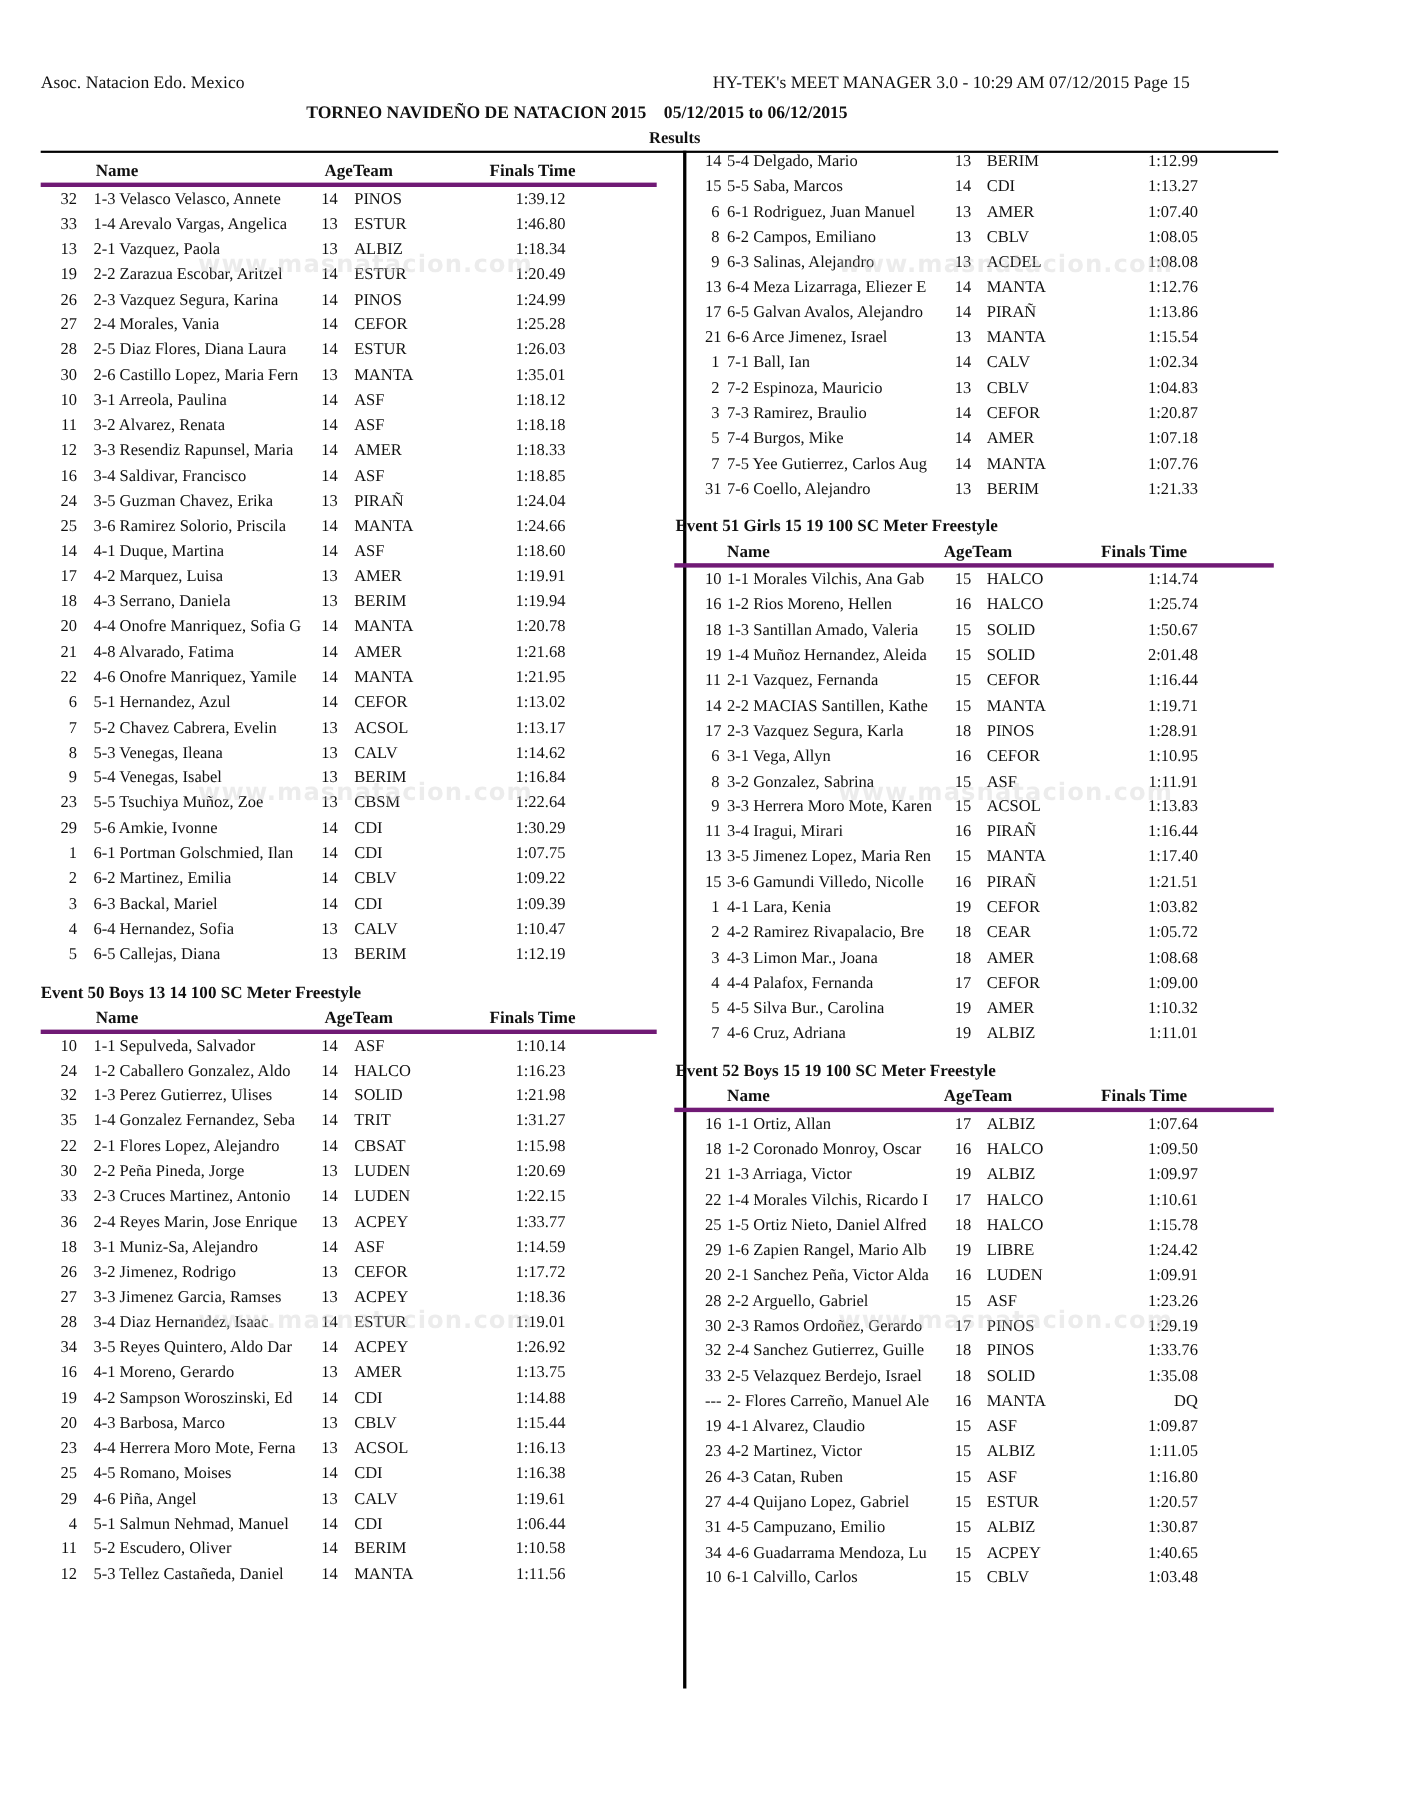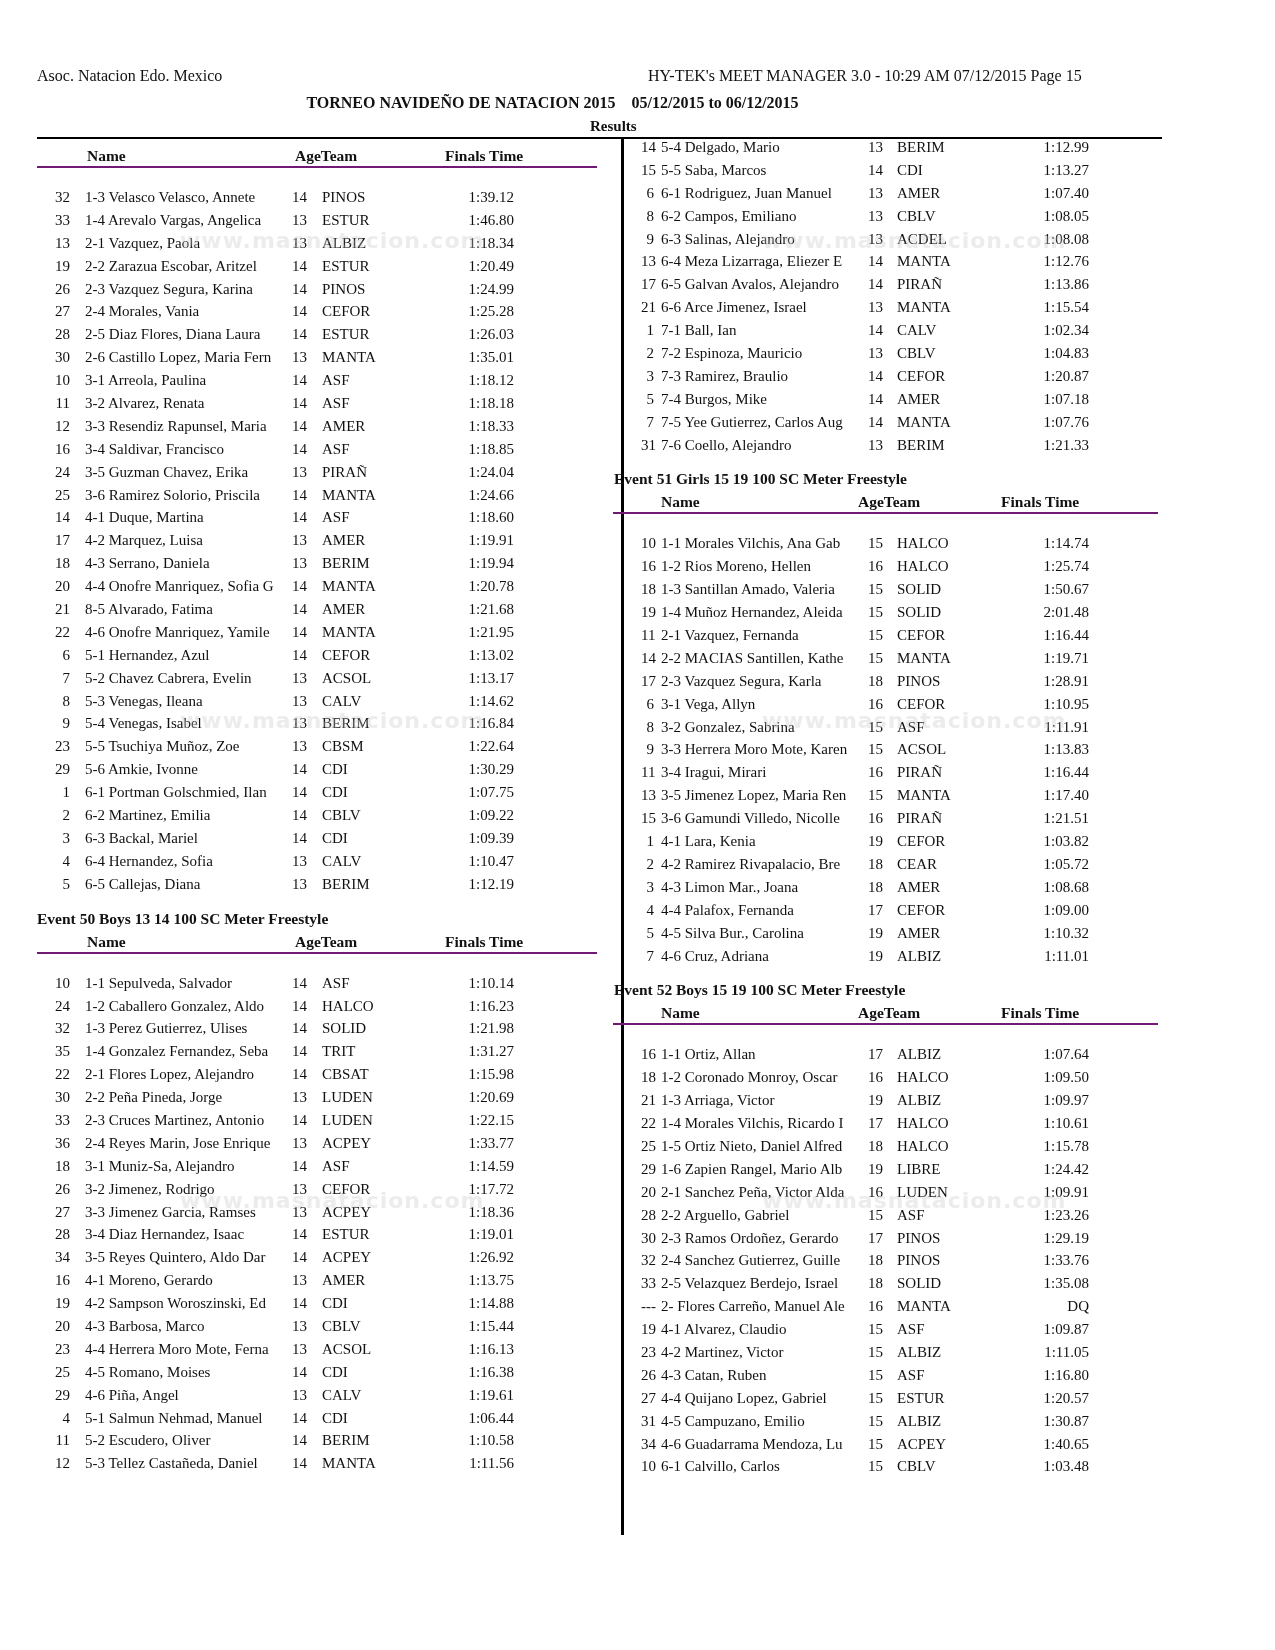--- a/index.html
+++ b/index.html
@@ -4,31 +4,31 @@
   <style>
     html, body { margin: 0; padding: 0; background: #ffffff; }
     body {
       width: 1275px; height: 1650px; position: relative; overflow: hidden;
       font-family: "Liberation Serif", "DejaVu Serif", serif;
       color: #111;
     }
     .abs { position: absolute; }
     .hdr-left { left: 37px; top: 67px; font-size: 16px; }
     .hdr-right { left: 648px; top: 67px; font-size: 16px; }
-    .title { left: 0; width: 1025px; text-align: center; top: 94px; font-size: 16px; font-weight: bold; padding-left: 24px; box-sizing: border-box; margin-left: 28px; }
+    .title { left: 0; width: 1025px; text-align: center; top: 94px; font-size: 16px; font-weight: bold; padding-left: 24px; box-sizing: border-box; }
     .results { left: 590px; top: 118px; font-size: 15px; font-weight: bold; }
     .topline { left: 37px; top: 137px; width: 1125px; height: 2px; background: #000; }
     .divider { left: 621px; top: 137px; width: 3px; height: 1398px; background: #000; }
     .col { position: absolute; width: 560px; }
     .col.left { left: 37px; top: 145px; }
     .col.right { left: 641px; top: 136px; }
     .event-title { font-size: 15.5px; font-weight: bold; height: 24px; line-height: 24px; white-space: nowrap; }
     .col-head {
       position: relative; height: 21px; font-weight: bold; font-size: 15.5px;
-      border-bottom: 2px solid #701a75; margin-bottom: 18px;
+      border-bottom: 4px solid #701a75; margin-bottom: 0;
     }
     .col-head span { position: absolute; top: 2px; }
     .h-name { left: 50px; }
     .h-age { left: 258px; }
     .h-time { left: 408px; }
     .row { position: relative; height: 22.9px; font-size: 15px; white-space: nowrap; }
     .row span { position: absolute; top: 3px; }
     .c-place { left: 0; width: 33px; text-align: right; }
     .c-name { left: 48px; width: 194px; overflow: hidden; }
     .c-age { left: 255px; }
@@ -188,21 +188,21 @@
       </div>
       <div class="row">
         <span class="c-place">20</span>
         <span class="c-name">4-4 Onofre Manriquez, Sofia G</span>
         <span class="c-age">14</span>
         <span class="c-team">MANTA</span>
         <span class="c-time">1:20.78</span>
       </div>
       <div class="row">
         <span class="c-place">21</span>
-        <span class="c-name">8-5 Alvarado, Fatima</span>
+        <span class="c-name">4-8 Alvarado, Fatima</span>
         <span class="c-age">14</span>
         <span class="c-team">AMER</span>
         <span class="c-time">1:21.68</span>
       </div>
       <div class="row">
         <span class="c-place">22</span>
         <span class="c-name">4-6 Onofre Manriquez, Yamile</span>
         <span class="c-age">14</span>
         <span class="c-team">MANTA</span>
         <span class="c-time">1:21.95</span>

